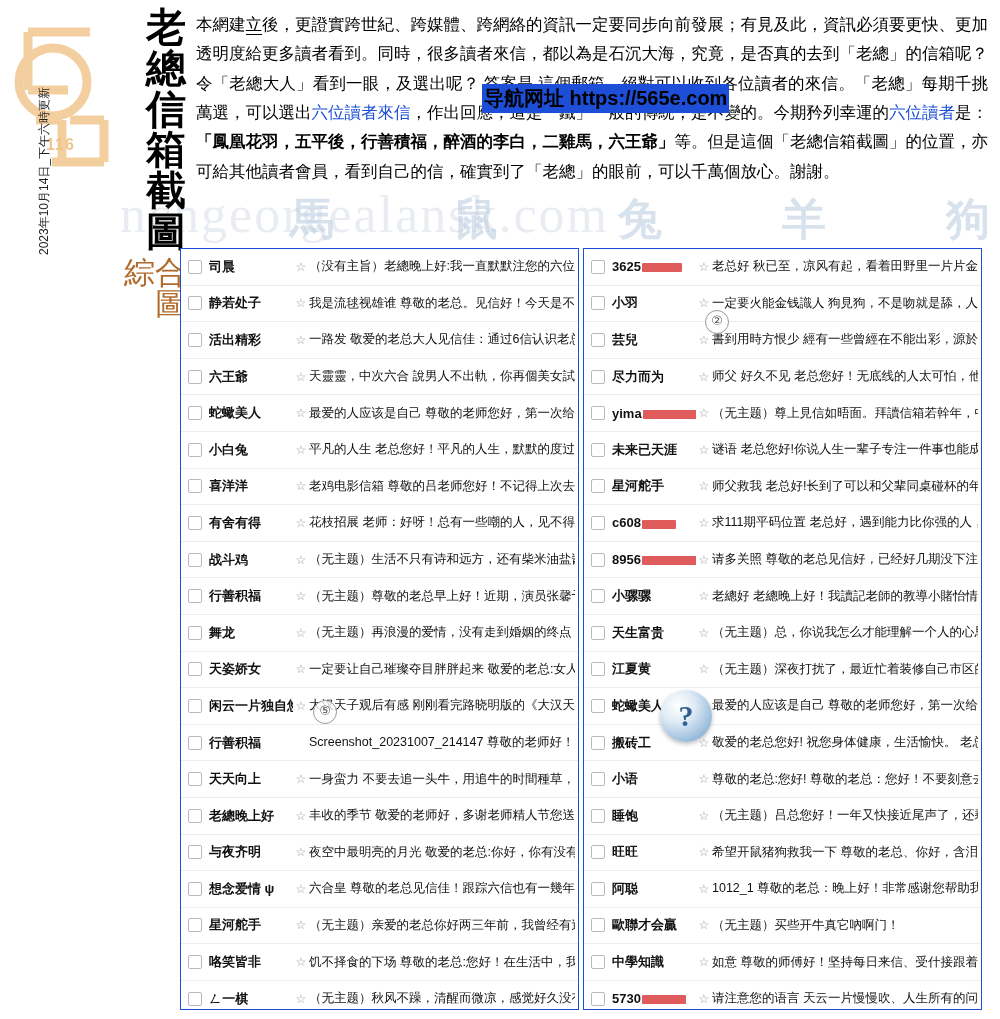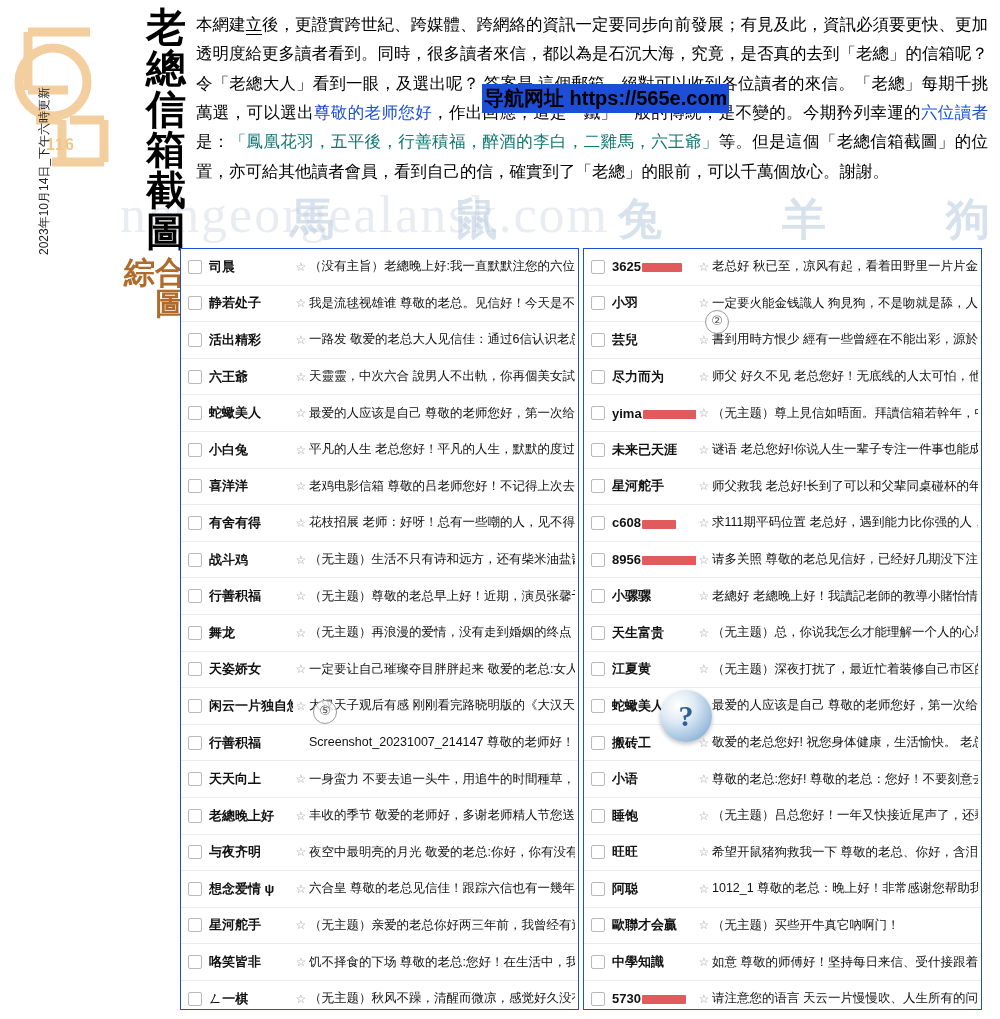--- a/index.html
+++ b/index.html
@@ -37,37 +37,37 @@
     font-size:16px;color:#f0c58a;font-weight:bold;letter-spacing:1px;
   }
   
   .vtitle{
     position:absolute;left:124px;top:8px;width:62px;z-index:3;
     font-family:"Liberation Serif","DejaVu Serif",serif;
     font-weight:bold;font-size:40px;line-height:1.02;
     text-align:right;color:#000;
   }
   .vtitle .sub{
-    font-size:31px;color:#b06a2a;font-weight:bold;margin-top:4px;
+    font-size:31px;color:#b06a2a;font-weight:normal;margin-top:4px;
   }
   
   .vdate{
     position:absolute;left:36px;top:255px;z-index:3;
     transform:rotate(-90deg);transform-origin:left top;
     font-size:12px;color:#222;white-space:nowrap;
     font-family:"Liberation Sans","DejaVu Sans",sans-serif;
   }
   
   .intro{
     position:absolute;left:196px;top:10px;width:792px;z-index:3;
     font-family:"Liberation Serif","DejaVu Serif",serif;
     font-size:16.5px;line-height:1.78;text-align:justify;color:#000;
   }
   .intro .blue{color:#1a4fd6;}
-  .intro .red{color:#0f766e;}
+  .intro .red{color:#000000;font-weight:bold;}
   .intro .u{border-bottom:1px solid #000;}
   .nav-url{
     position:absolute;left:482px;top:84px;z-index:5;
     font-weight:bold;font-size:20px;color:#000;
     font-family:"Liberation Sans","DejaVu Sans",sans-serif;
     background:#1d4ed8;padding:1px 2px;white-space:nowrap;
   }
   
   .col{
     position:absolute;top:248px;z-index:4;
@@ -153,21 +153,21 @@
 
 <div class="vtitle">
   <span>老總信箱截圖</span>
   <div class="sub">綜合圖</div>
 </div>
 
 <div class="vdate">2023年10月14日_下午六時更新</div>
 
 <div class="intro">
   <span>本網建</span><span class="u">立</span><span>後</span><span>，更證實跨世紀、跨媒體、跨網絡的資訊一定要同步向前發展；有見及此，資訊必須要更快、更加透明度給更多讀者看到。同時，很多讀者來信，都以為是石沉大海，究竟，是否真的去到「老總」的信箱呢？ 令「老總大人」看到一眼，及選出呢？ 答案是</span>
-  <span>這個郵箱，絕對可以收到各位讀者的來信。「老總」每期千挑萬選，可以選出</span><span class="blue">尊敬的老师您好</span><span>，作出回應，這是「鐵」一般的傳統，是不變的。今期矜列幸運的</span><span class="blue">六位讀者</span><span>是：</span><span class="red">「鳳凰花羽，五平後，行善積福，醉酒的李白，二雞馬，六王爺」</span><span>等。但是這個「老總信箱截圖」的位置，亦可給其他讀者會員，看到自己的信，確實到了「老總」的眼前，可以千萬個放心。謝謝。</span>
+  <span>這個郵箱，絕對可以收到各位讀者的來信。「老總」每期千挑萬選，可以選出</span><span class="blue">六位讀者來信</span><span>，作出回應，這是「鐵」一般的傳統，是不變的。今期矜列幸運的</span><span class="blue">六位讀者</span><span>是：</span><span class="red">「鳳凰花羽，五平後，行善積福，醉酒的李白，二雞馬，六王爺」</span><span>等。但是這個「老總信箱截圖」的位置，亦可給其他讀者會員，看到自己的信，確實到了「老總」的眼前，可以千萬個放心。謝謝。</span>
 </div>
 
 <div class="nav-url">导航网址 https://565e.com</div>
 
 <div class="col col-left" id="col-left">
     <div class="row">
       <div class="cb"></div>
       <div class="sender">司晨</div>
       <div class="star">☆</div>
       <div class="subject">（没有主旨）老總晚上好:我一直默默注您的六位，信，可惜</div>

